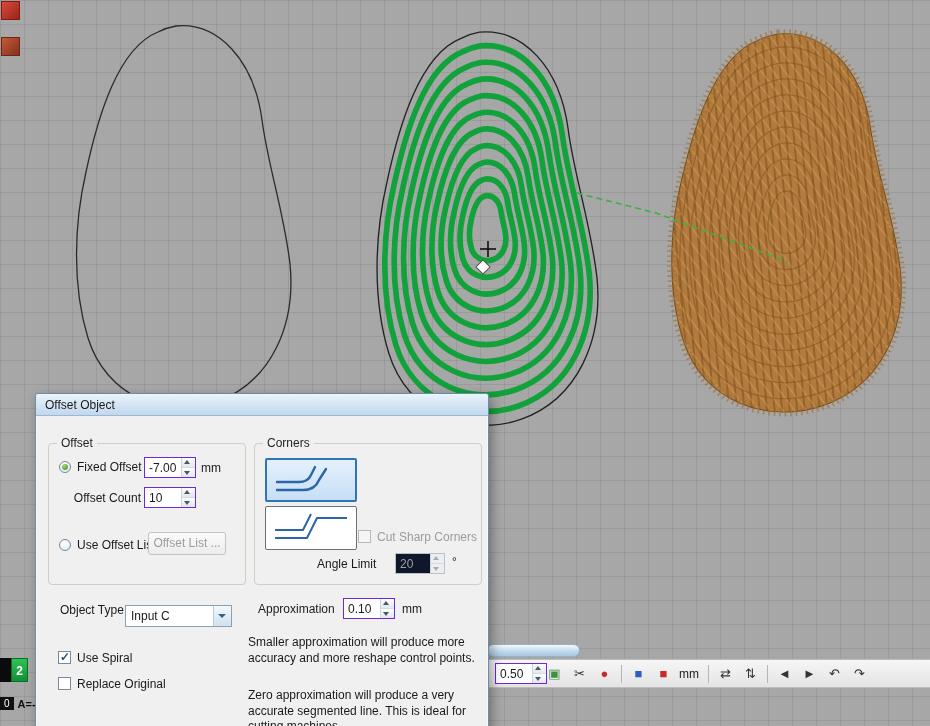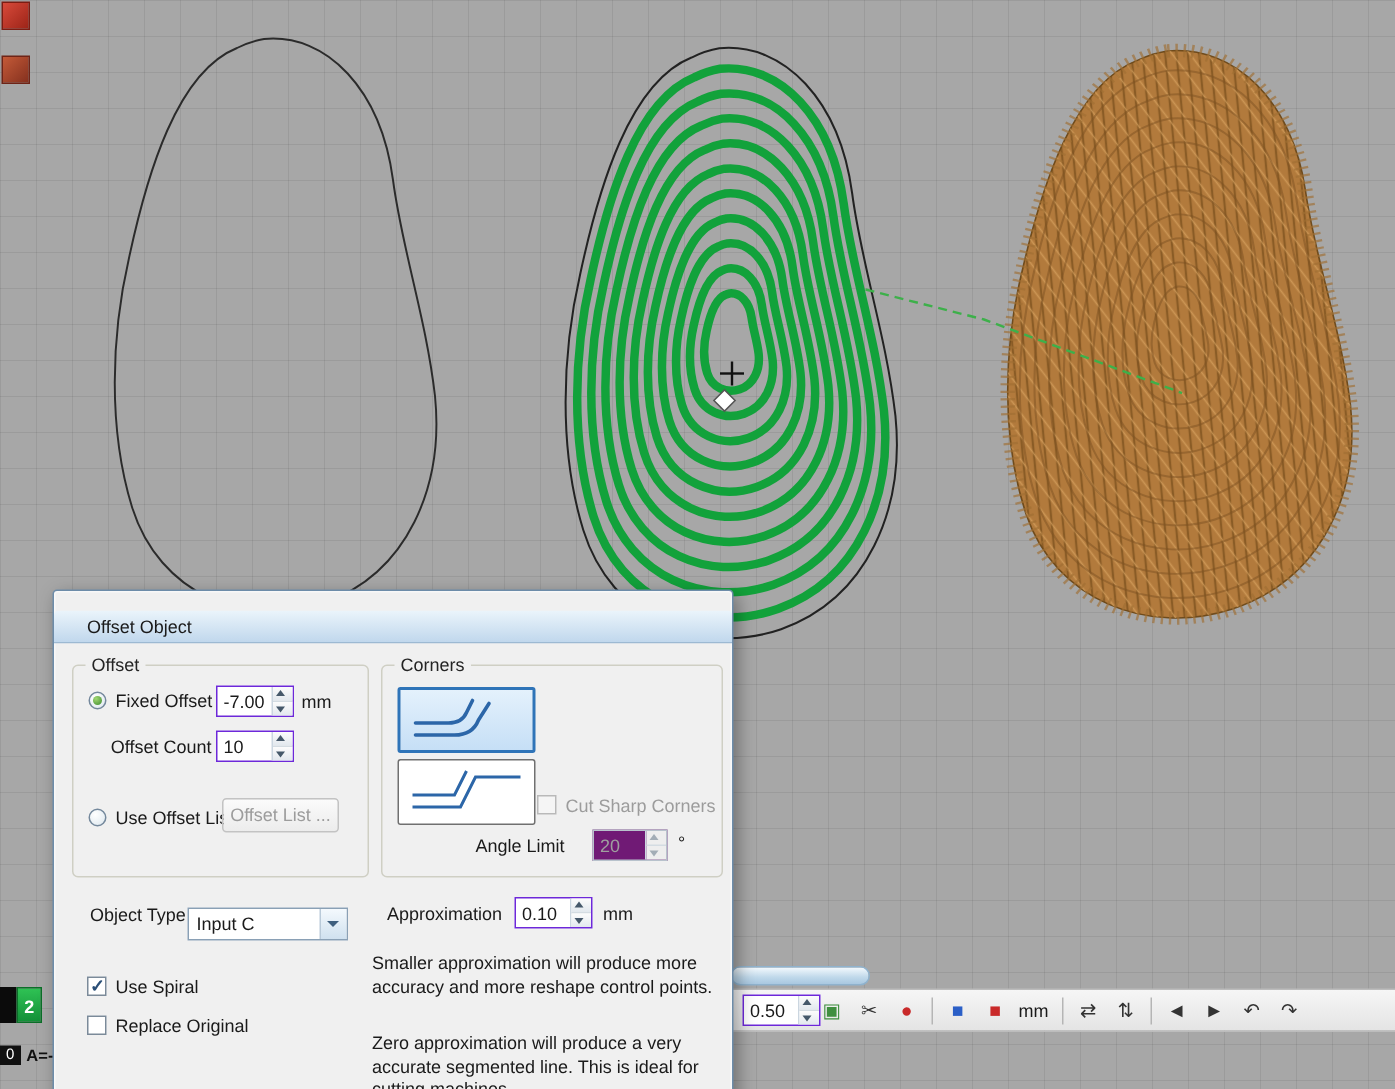--- a/index.html
+++ b/index.html
@@ -51,32 +51,32 @@
   
   .spin{position:absolute;display:flex;width:52px;height:21px;border:1px solid #6d28d9;background:#fff;box-sizing:border-box}
   .spin .sv{flex:1;padding:3px 0 0 4px;overflow:hidden}
   .spin .sb{width:13px;border-left:1px solid #cbd6e0;display:flex;flex-direction:column;flex:none}
   .spin .sb i{flex:1;position:relative;background:linear-gradient(#fcfcfc,#e2e8ee);border-bottom:1px solid #d4dce2}
   .spin .sb i:last-child{border-bottom:none}
   .spin .sb i.up::after{content:"";position:absolute;left:2px;top:2px;
        border-left:3.5px solid transparent;border-right:3.5px solid transparent;border-bottom:4px solid #45586a}
   .spin .sb i.dn::after{content:"";position:absolute;left:2px;top:3px;
        border-left:3.5px solid transparent;border-right:3.5px solid transparent;border-top:4px solid #45586a}
-  .spin.disabled{background:#701a75;color:#9f9f9f;border-color:#b8c2cc}
+  .spin.disabled{background:#0f172a;color:#9f9f9f;border-color:#b8c2cc}
   .spin.disabled .sb i{background:#eee}
   .spin.disabled .sb i.up::after{border-bottom-color:#a3adb6}
   .spin.disabled .sb i.dn::after{border-top-color:#a3adb6}
 
   
   .dialog{position:absolute;left:35px;top:393px;width:452px;height:340px;z-index:5;
        background:#f0f0f0;border:1px solid #6d8ca9;border-radius:3px 3px 0 0;
        box-shadow:3px 4px 12px rgba(0,0,0,.35), inset 0 0 0 1px rgba(255,255,255,.55)}
-  .titlebar{position:absolute;left:0;top:13px;right:0;height:22px;border-radius:3px 3px 0 0;
+  .titlebar{position:absolute;left:0;top:0;right:0;height:22px;border-radius:3px 3px 0 0;
        background:linear-gradient(rgba(234,245,253,.88), rgba(186,212,236,.88));
-       border-bottom:1px solid #9db9d2;line-height:22px;padding-left:22px;box-sizing:border-box}
+       border-bottom:1px solid #9db9d2;line-height:22px;padding-left:9px;box-sizing:border-box}
   .gb{position:absolute;border:1px solid #cfcfc4;border-radius:4px}
   .gb-offset{left:12px;top:49px;width:196px;height:140px}
   .gb-corners{left:218px;top:49px;width:226px;height:140px}
   .gb-caption{position:absolute;top:-8px;left:8px;background:#f0f0f0;padding:0 4px;color:#242424}
 
   .lab{position:absolute;white-space:nowrap}
   .radio{position:absolute;display:flex;align-items:center;gap:6px;height:14px;white-space:nowrap}
   .rb{width:12px;height:12px;border:1px solid #74889c;border-radius:50%;flex:none;box-sizing:border-box;position:relative;
       background:radial-gradient(circle at 35% 30%, #fff, #dde7ee)}
   .radio.sel .rb::after{content:"";position:absolute;left:2px;top:2px;width:6px;height:6px;border-radius:50%;

